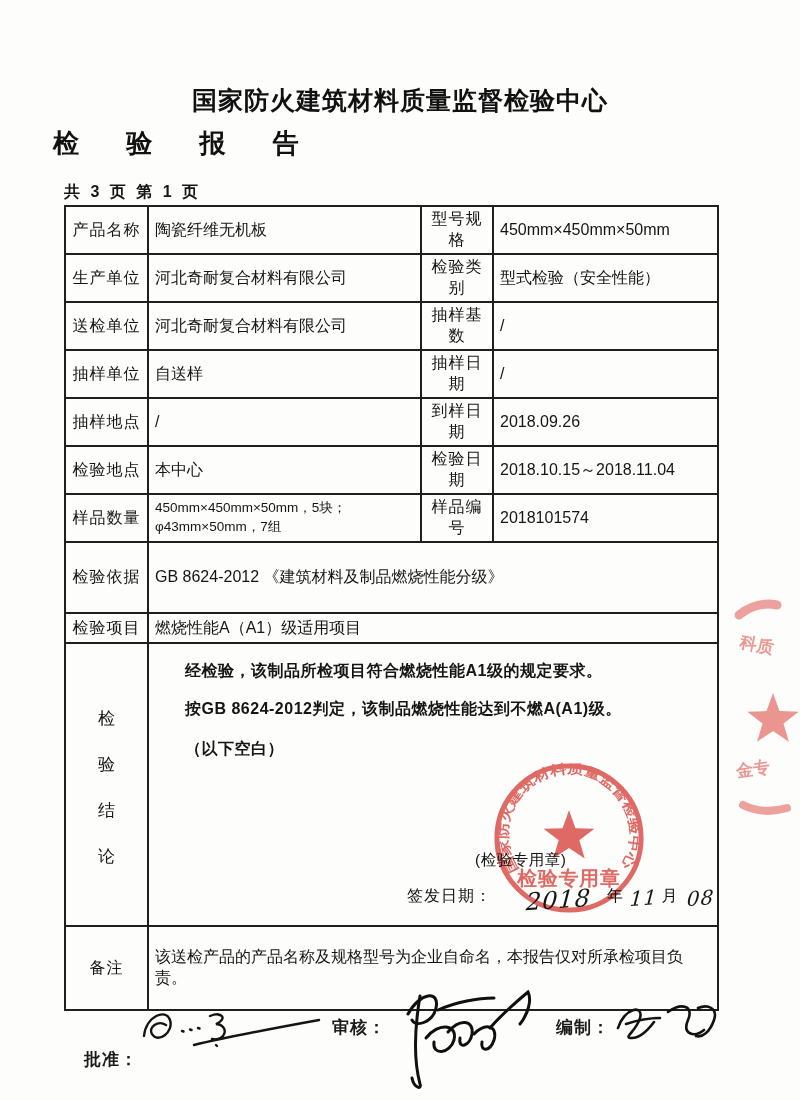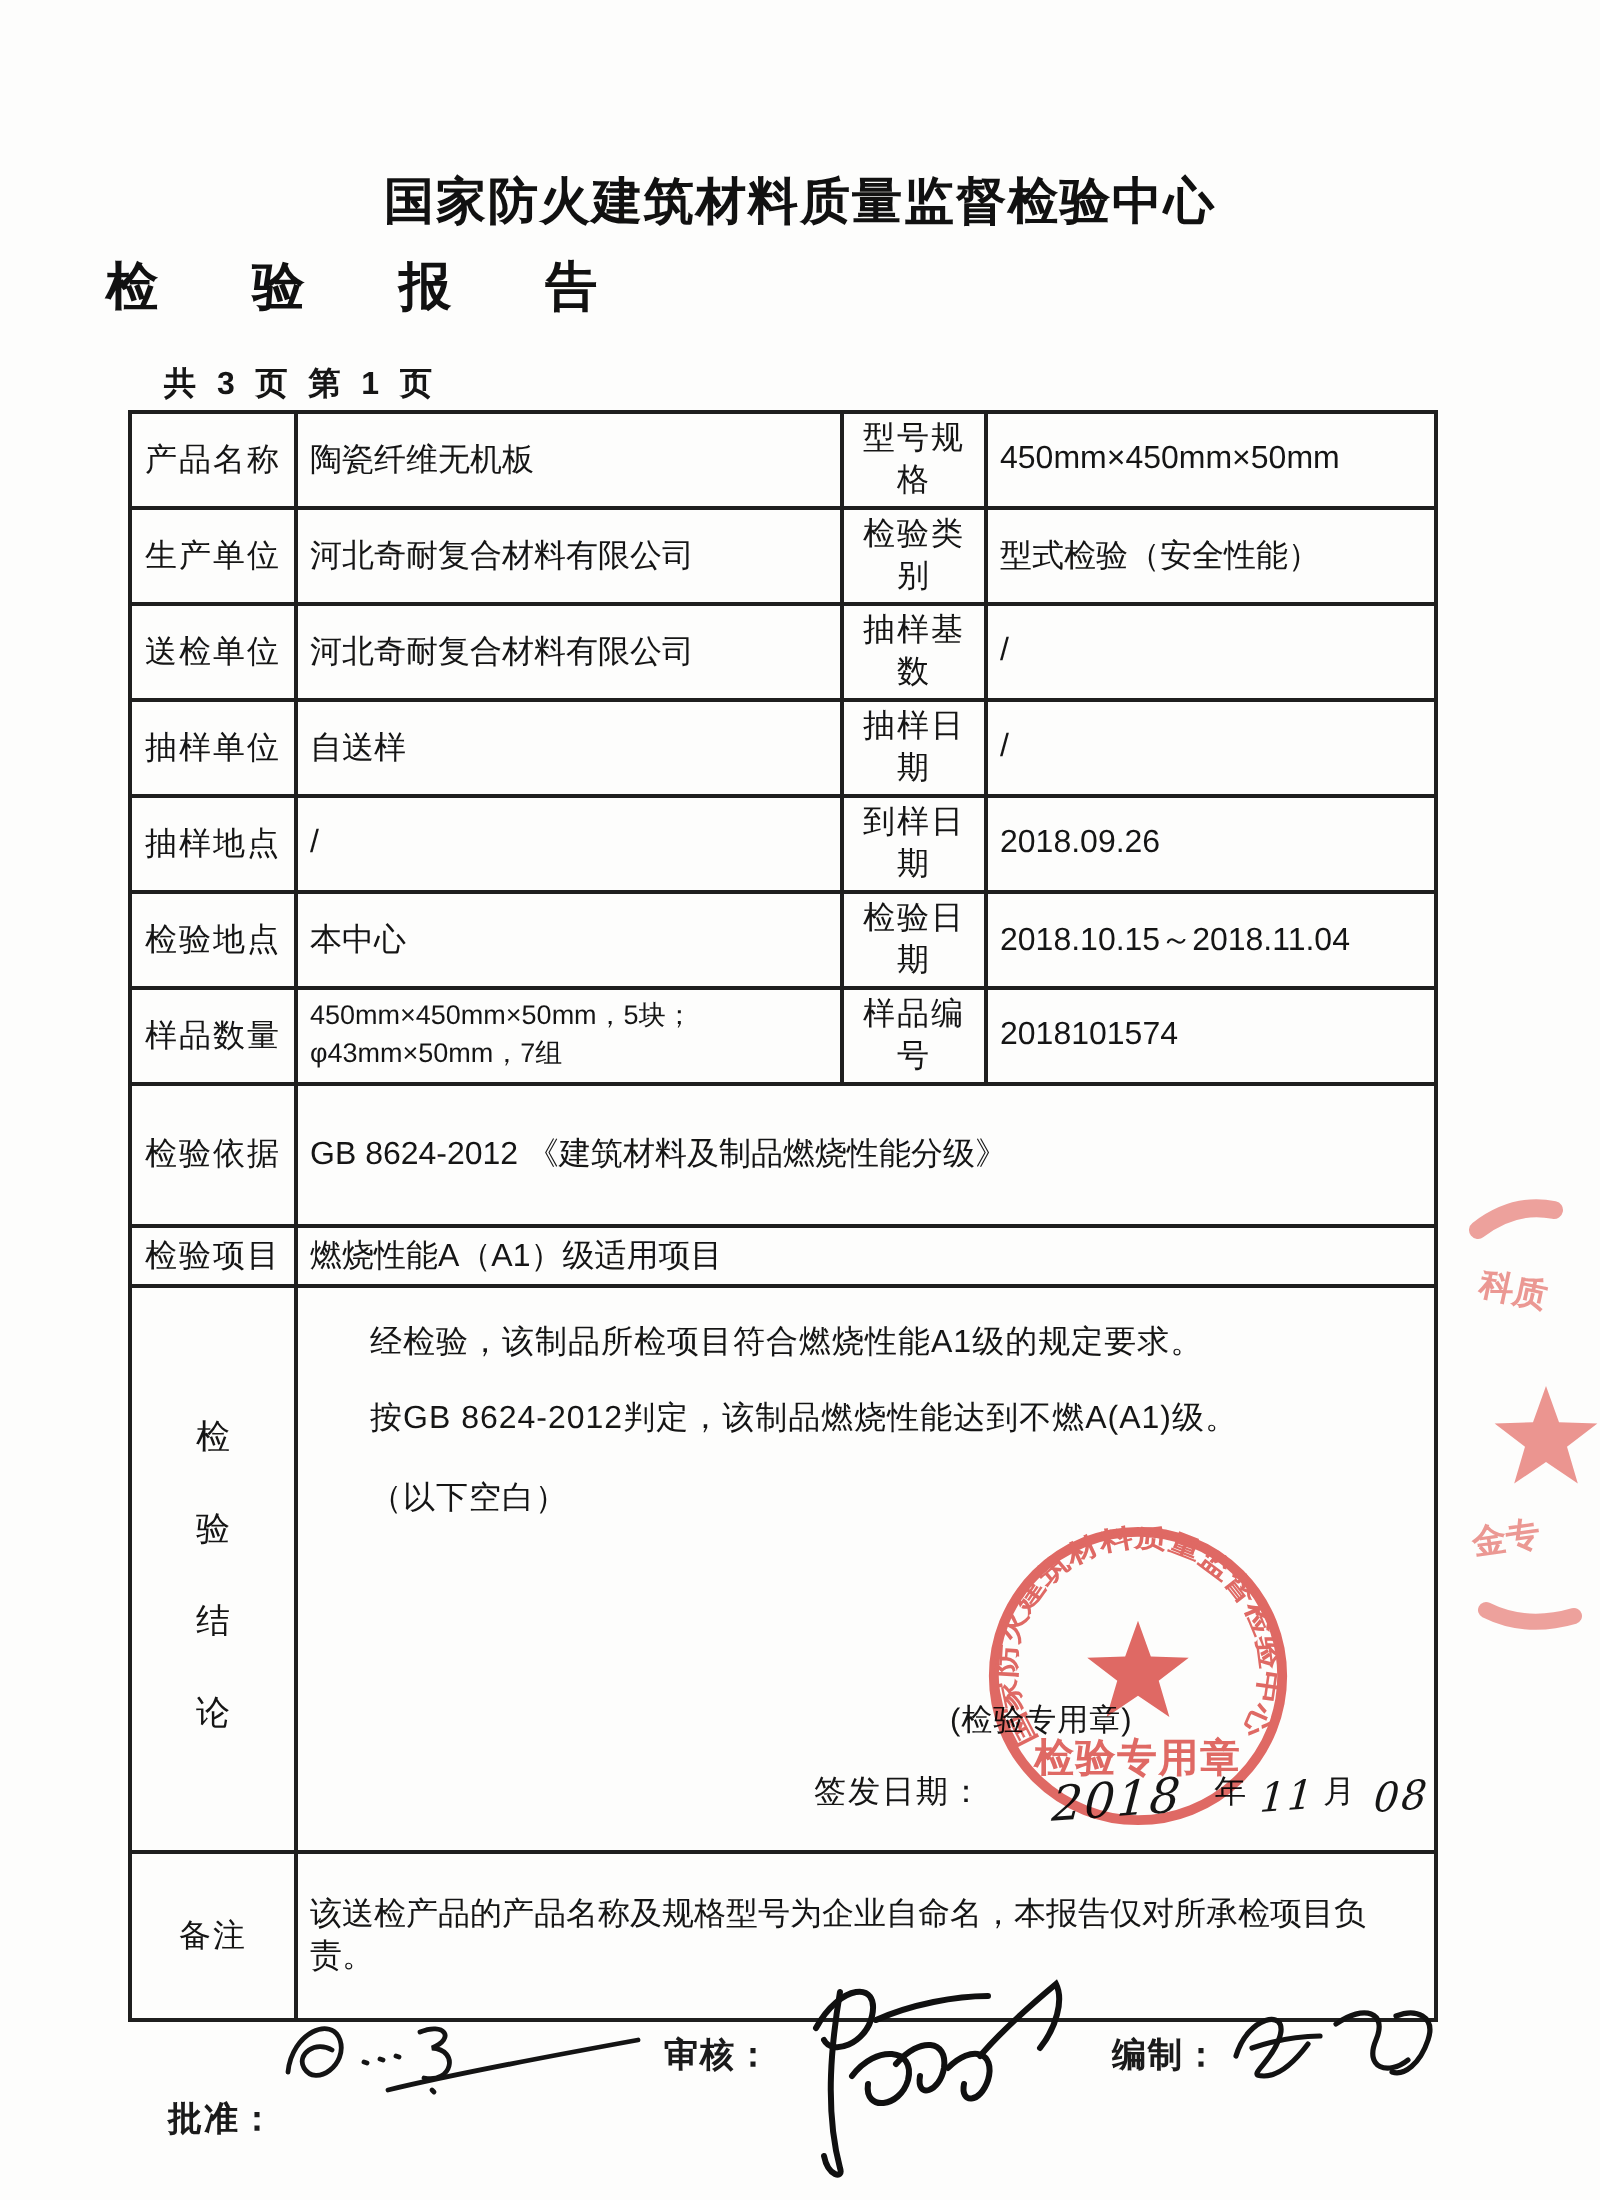--- a/index.html
+++ b/index.html
@@ -15,37 +15,37 @@
   }
   .doc-title{
     position:absolute;left:0;top:126px;width:800px;text-align:left;
     font-size:26px;font-weight:bold;letter-spacing:20px;text-indent:20px;color:#111;padding-left:33px;
   }
   .report-line{
     position:absolute;left:64px;top:181px;width:653px;height:22px;
     display:flex;justify-content:space-between;align-items:flex-end;
     font-size:16px;font-weight:bold;color:#161616;
   }
-  .report-line .pg{letter-spacing:3px;margin-left:18px;}
+  .report-line .pg{letter-spacing:3px;}
   table.main{
     position:absolute;left:64px;top:205px;width:653px;
     border-collapse:collapse;table-layout:fixed;background:transparent;
   }
   table.main td{
     border:2px solid #1f1f1f;font-size:16px;color:#151515;
     padding:2px 6px;vertical-align:middle;overflow:hidden;
   }
   td.lab{text-align:center;padding:2px 1px;font-weight:normal;letter-spacing:1px;}
   td.val{text-align:left;padding-left:8px;}
   tr.r-qty td.val1{font-size:13.5px;line-height:1.4;letter-spacing:0;}
   td.concl-lab{padding:0;}
   .vlabel{display:flex;flex-direction:column;align-items:center;justify-content:center;gap:23px;height:100%;padding-top:6px;box-sizing:border-box;}
   .vlabel span{font-size:17px;letter-spacing:0;}
   td.concl-val{position:relative;padding:0;}
-  .concl-line{position:absolute;left:36px;font-size:16px;letter-spacing:.5px;white-space:nowrap;}
+  .concl-line{position:absolute;left:36px;font-size:16px;letter-spacing:.5px;white-space:nowrap;font-weight:bold;}
   .cl0{top:17px;}
   .cl1{top:55px;}
   .cl2{top:95px;}
   .seal-note{position:absolute;left:326px;top:206px;font-size:15.5px;letter-spacing:.5px;}
   .sign-date{position:absolute;left:258px;top:242px;font-size:16px;white-space:nowrap;display:flex;align-items:flex-start;}
   .sign-date .printed{letter-spacing:1px;}
   .hw{
     font-family:"DejaVu Serif","Liberation Serif",serif;
     font-style:italic;font-size:22px;letter-spacing:1px;
     display:inline-block;transform:rotate(-4deg) skewX(-8deg);

